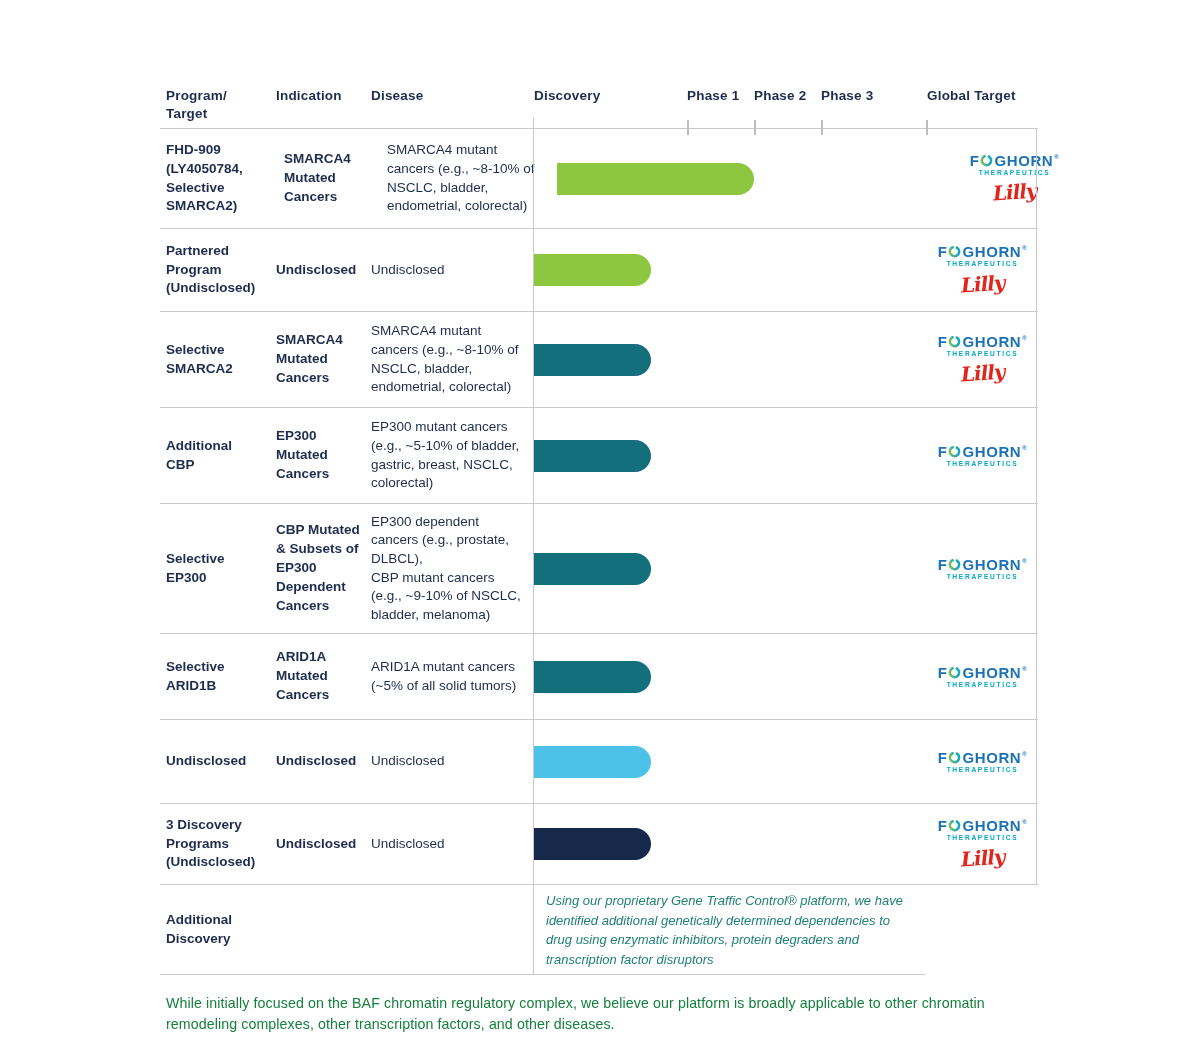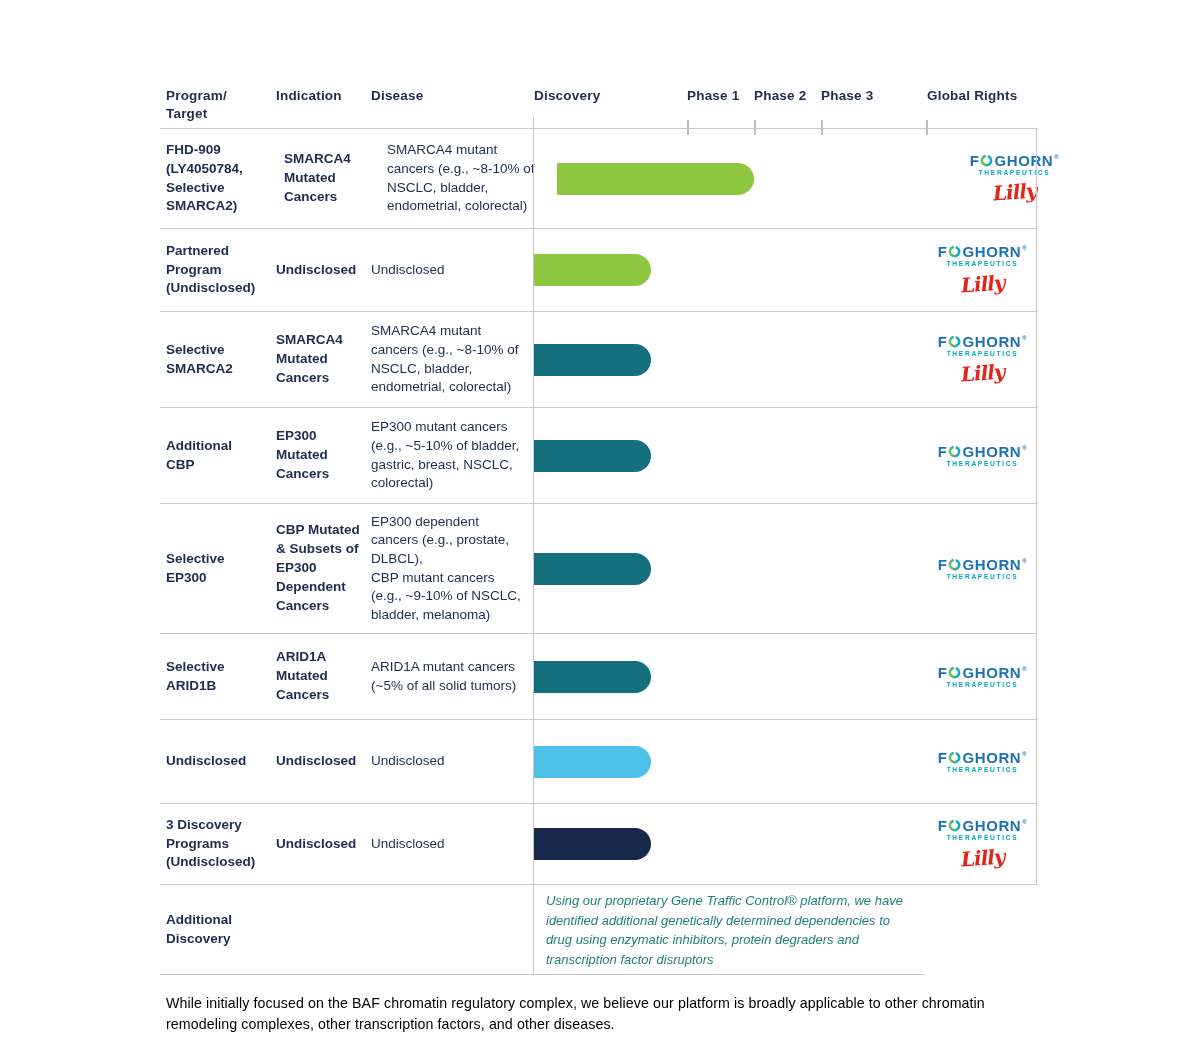--- a/index.html
+++ b/index.html
@@ -27,21 +27,21 @@
   .bottomline{position:absolute;height:1px;background:#c9c9c9;}
   
   .foghorn{display:flex;flex-direction:column;align-items:center;line-height:1;}
   .fh-word{font-size:15px;font-weight:bold;color:#1d71b5;letter-spacing:.6px;display:flex;align-items:center;}
   .fh-word .reg{font-size:6px;vertical-align:top;margin-top:-7px;margin-left:1px;}
   .fh-o{display:inline-flex;margin:0 1px;}
   .fh-thera{font-size:6.6px;font-weight:bold;color:#00a8c5;letter-spacing:1.7px;margin-top:2px;}
   .lilly{font-family:"DejaVu Serif",serif;font-style:italic;font-weight:bold;font-size:20px;
          color:#e1251b;letter-spacing:-1px;margin-top:3px;transform:rotate(-4deg);}
   .footer{position:absolute;left:166px;top:993px;width:866px;font-size:14.2px;line-height:1.48;
-          color:#000000;letter-spacing:.1px;}
+          color:#15803d;letter-spacing:.1px;}
   .hiddensvg{position:absolute;width:0;height:0;overflow:hidden;}
 </style>
 </head>
 <body>
 
 <svg class="hiddensvg" aria-hidden="true">
   <defs>
     <linearGradient id="fogOGrad" x1="0" y1="0" x2="1" y2="1">
       <stop offset="0" stop-color="#8dc63f"></stop>
       <stop offset="0.55" stop-color="#2aa9b8"></stop>
@@ -58,21 +58,21 @@
       <div class="hcell" style="padding-left:6px;white-space:pre-line;">Program/
 Target</div>
       <div class="hcell" style="padding-left:6px;">Indication</div>
       <div class="hcell" style="padding-left:6px;">Disease</div>
       <div class="hcell hdr-chart">
         <span style="left:1px">Discovery</span>
         <span style="left:154px">Phase 1</span>
         <span style="left:221px">Phase 2</span>
         <span style="left:288px">Phase 3</span>
       </div>
-      <div class="hcell" style="padding-left:0px;">Global Rights</div>
+      <div class="hcell" style="padding-left:0px;">Global Target</div>
     </div>
 
     <div>
         <div class="row" style="height: 100px; gap: 8px;">
     <div class="cell c-program">FHD-909 (LY4050784, Selective SMARCA2)</div>
     <div class="cell c-indication">SMARCA4 Mutated Cancers</div>
     <div class="cell c-disease">SMARCA4 mutant cancers (e.g., ~8-10% of NSCLC, bladder, endometrial, colorectal)</div>
     <div class="cell c-chart">
       <div class="bar" style="width: 197px; background: rgb(141, 198, 63);"></div>
 

